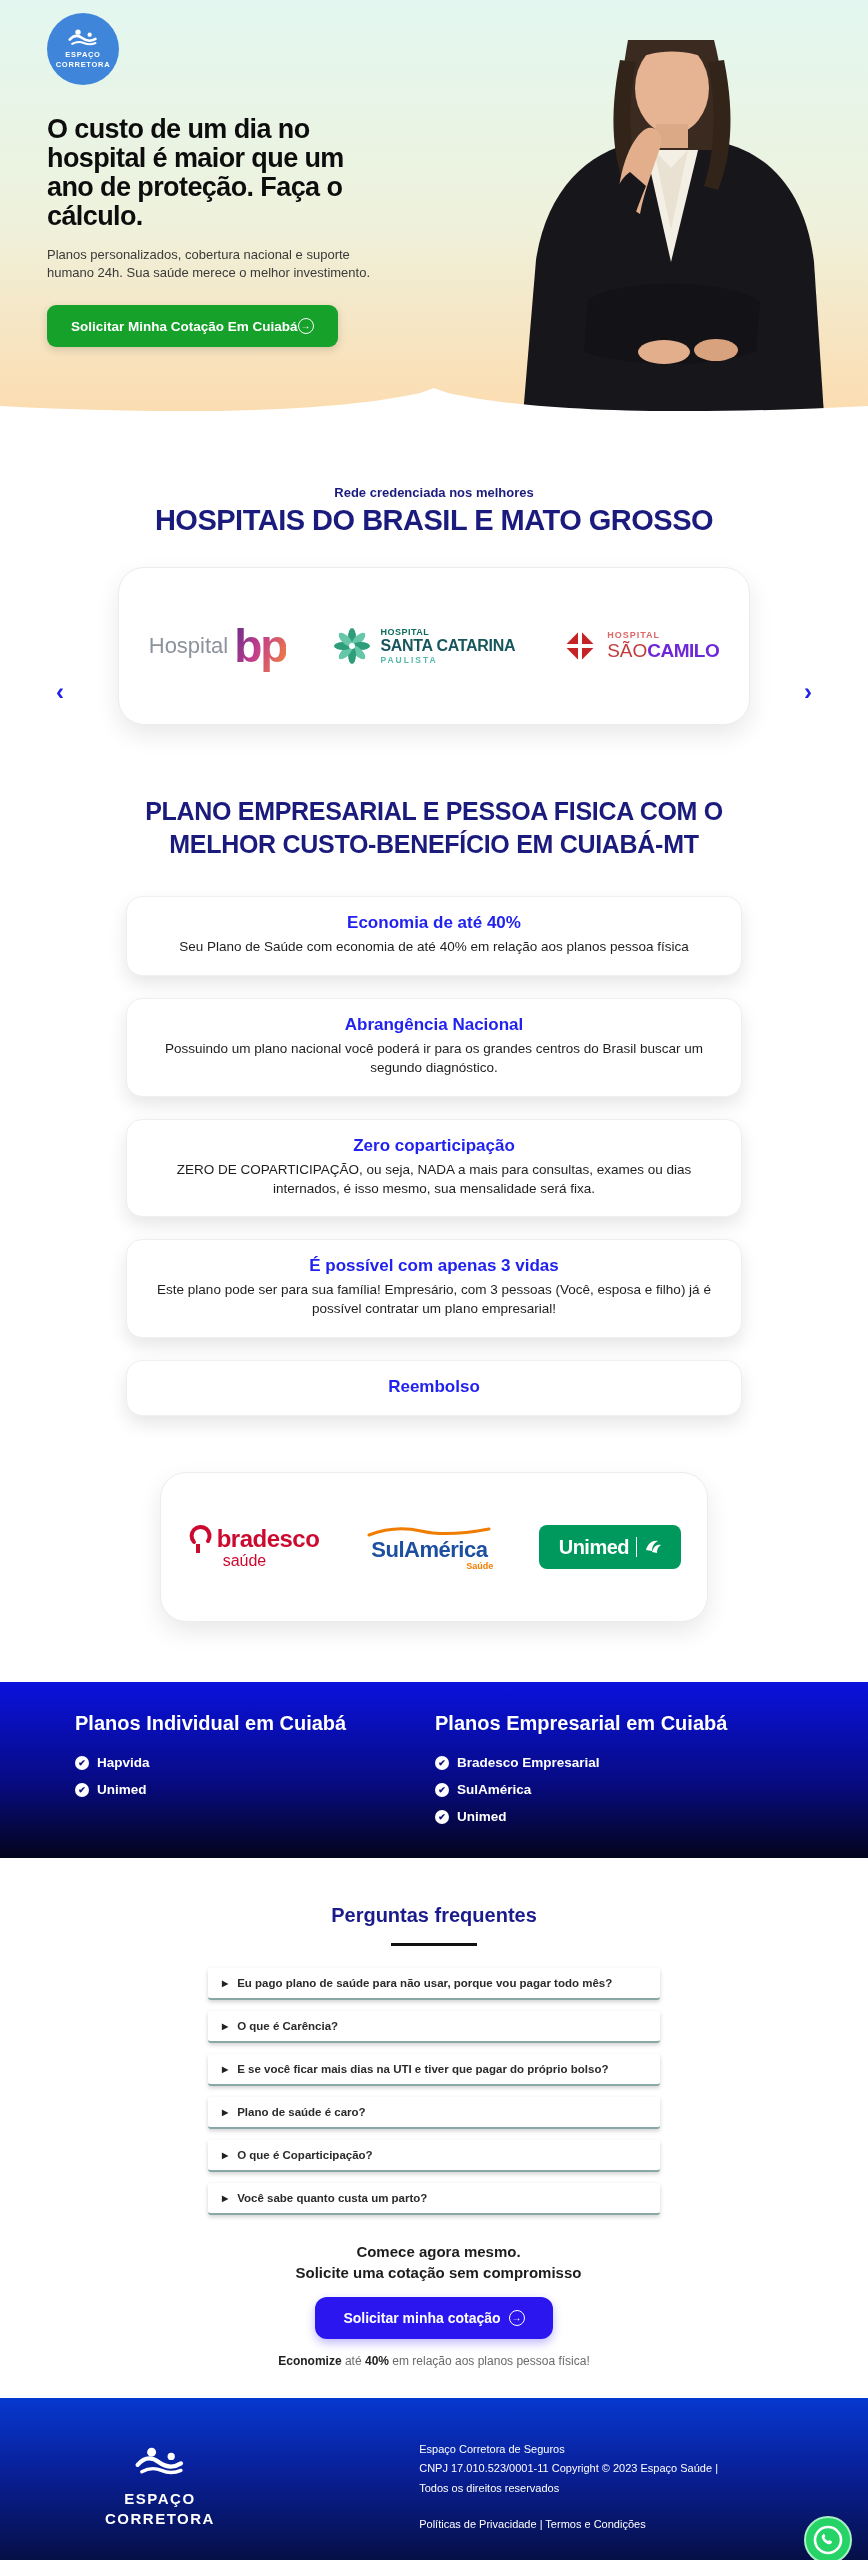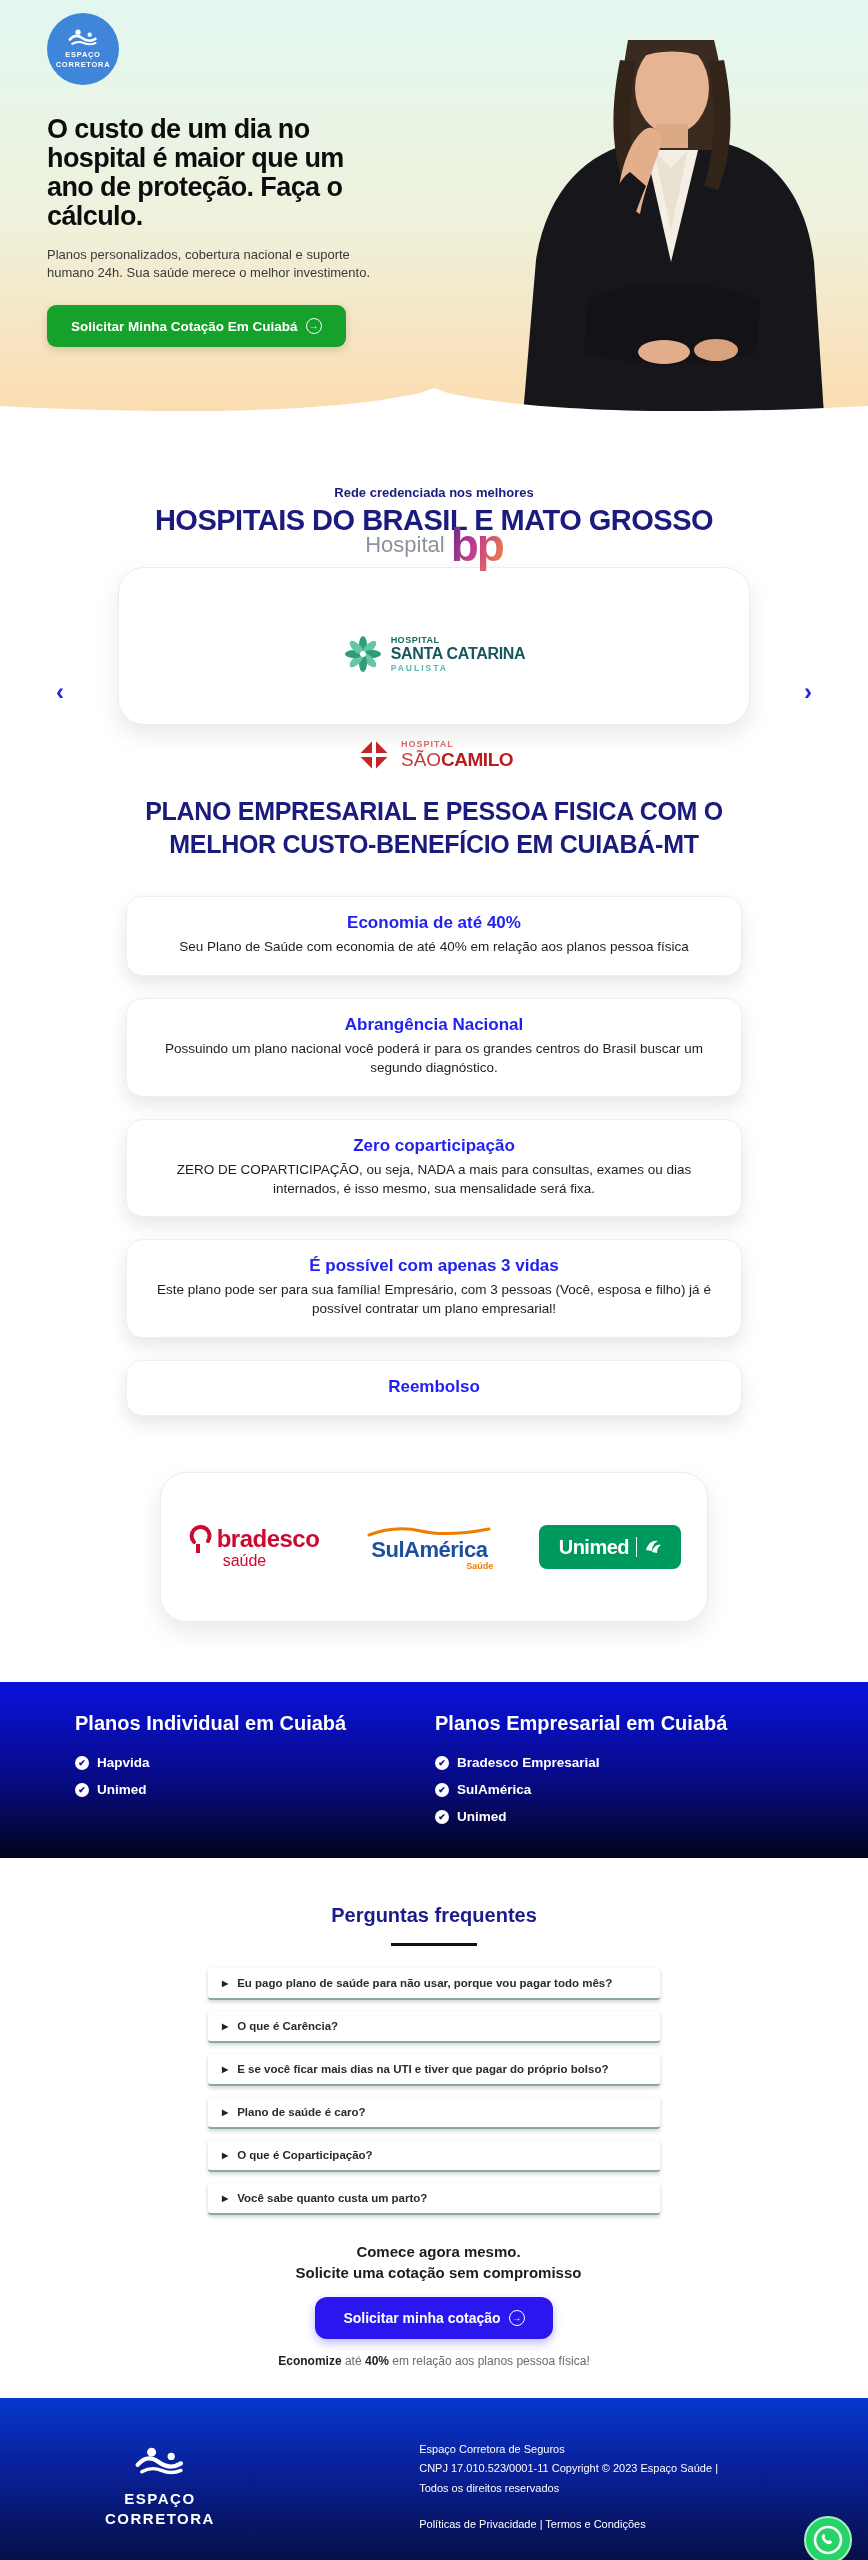--- a/index.html
+++ b/index.html
@@ -8,51 +8,51 @@
   
   .hero { position:relative; height:415px; overflow:hidden;
           background:linear-gradient(180deg,#e3f7f0 0%,#eef2dd 52%,#fcdcb0 100%); }
   .hero-inner { position:relative; z-index:2; padding:13px 0 0 47px; }
   .logo-badge { width:72px; height:72px; border-radius:50%; background:#3f86db;
                 display:flex; flex-direction:column; align-items:center; justify-content:center; gap:2px; }
   .logo-badge .ltxt { color:#fff; font-size:7.5px; font-weight:700; letter-spacing:.7px; line-height:1.3; text-align:center; }
   .hero h1 { margin:30px 0 0; width:335px; font-size:27px; line-height:1.08; letter-spacing:-0.6px;
              font-weight:700; color:#0d0d0d; }
   .hero .sub { margin:14px 0 0; width:330px; font-size:13px; line-height:1.45; color:#3a3a3a; }
-  .btn-green { margin-top:22px; display:inline-flex; align-items:center; gap:8px; cursor:pointer;
+  .btn-green { margin-top:22px; display:inline-flex; align-items:center; gap:0; cursor:pointer;
                background:#16a12a; color:#fff; border:none; border-radius:9px; padding:13px 24px;
                font-family:inherit; font-size:13.5px; font-weight:700; box-shadow:0 3px 8px rgba(0,0,0,.15); }
   .arrow-circle { width:16px; height:16px; border:1.6px solid #fff; border-radius:50%;
                   display:inline-flex; align-items:center; justify-content:center; font-size:10px; line-height:1; }
   .hero-photo { position:absolute; top:0; right:0; width:400px; height:415px; z-index:1; }
   .hero-wave { position:absolute; left:0; bottom:-1px; width:868px; height:28px; z-index:3; display:block; }
 
   
   .hospitals { position:relative; text-align:center; padding:70px 0 70px; }
   .kicker { font-size:13px; font-weight:700; color:#1b1b7e; }
   .hosp-title { margin:4px 0 0; font-size:29px; font-weight:800; letter-spacing:-0.5px; color:#1b1b7e; }
   .carousel { width:632px; height:158px; margin:30px auto 0; background:#fff; border:1px solid #ececec;
               border-radius:26px; box-shadow:0 10px 24px rgba(0,0,0,.09);
-              display:flex; align-items:center; justify-content:center; gap:62px;flex-direction:column; }
+              display:flex; align-items:center; justify-content:center; gap:46px; }
   .chev { position:absolute; top:262px; background:none; border:none; cursor:pointer;
           font-size:24px; font-weight:700; color:#2222e8; font-family:inherit; }
   .chev.left { left:50px; } .chev.right { right:50px; }
   .logo-bp { display:flex; align-items:center; gap:6px; }
   .bp-word { font-size:22px; color:#8d939c; }
   .bp-mark { font-size:46px; font-weight:800; letter-spacing:-2px;
              background:linear-gradient(115deg,#6a2c87 5%,#c13e8e 48%,#f2813f 95%);
              -webkit-background-clip:text; background-clip:text; color:transparent; }
   .logo-sc { display:flex; align-items:center; gap:8px; text-align:left; }
   .sc-t1 { font-size:9px; font-weight:800; color:#0f6b5c; letter-spacing:.5px; }
   .sc-t2 { font-size:16px; font-weight:800; color:#17565c; letter-spacing:-0.3px; }
   .sc-t3 { font-size:8.5px; font-weight:700; color:#58b7ab; letter-spacing:2px; }
   .logo-cam { display:flex; align-items:center; gap:8px; text-align:left; }
   .cam-t1 { font-size:9px; font-weight:700; color:#d66; letter-spacing:1px; }
   .cam-sao { font-size:19px; font-weight:400; color:#c23a3a; }
-  .cam-camilo { font-size:19px; font-weight:800; color:#b91c1c; letter-spacing:-0.5px; }
+  .cam-camilo { font-size:19px; font-weight:800; color:#6d28d9; letter-spacing:-0.5px; }
 
   
   .benefits { text-align:center; }
   .ben-title { max-width:625px; margin:0 auto; font-size:25px; font-weight:800; color:#1b1b7e; line-height:1.3; letter-spacing:-0.3px; }
   .cards { width:616px; margin:36px auto 0; display:flex; flex-direction:column; gap:22px; text-align:center; }
   .card { background:#fff; border:1px solid #efefef; border-radius:16px; padding:16px 24px 18px;
           box-shadow:0 8px 18px rgba(0,0,0,.10); }
   .card h3 { margin:0; font-size:17px; font-weight:700; color:#2222f0; }
   .card p { margin:5px 0 0; font-size:13.5px; line-height:1.4; color:#1e1e1e; }
 

